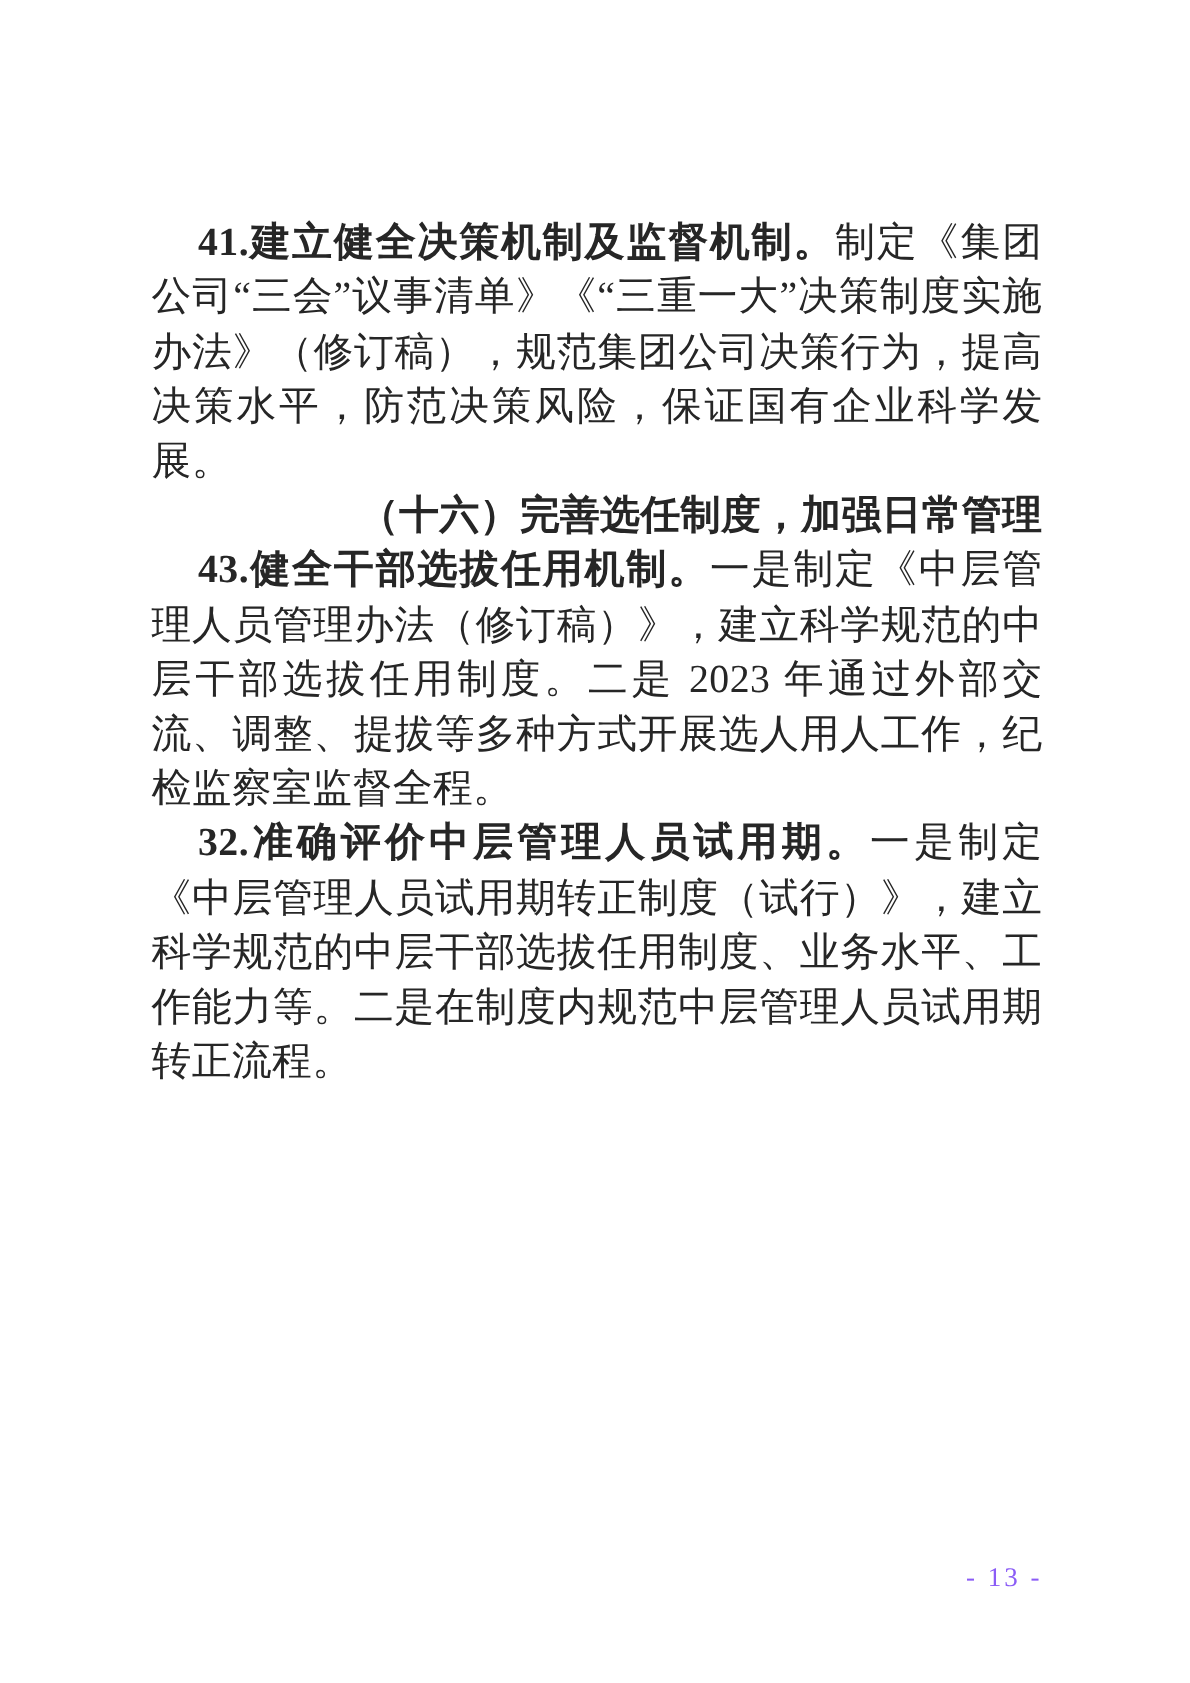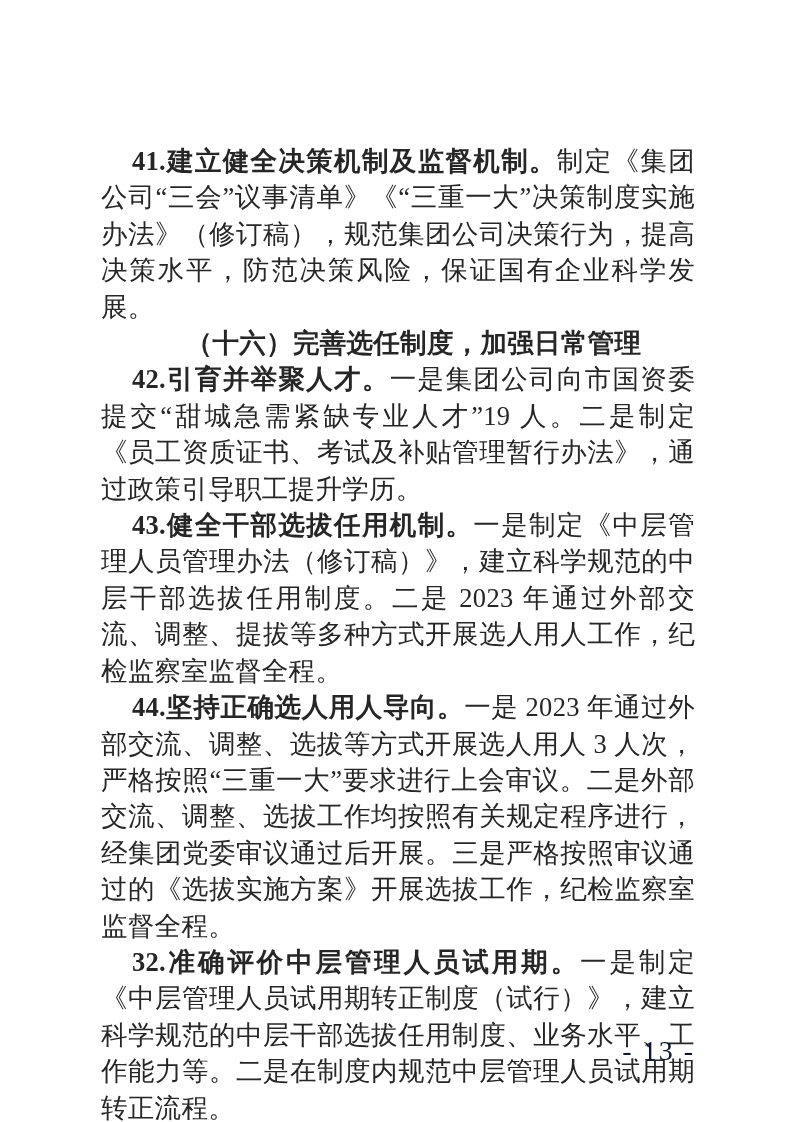--- a/index.html
+++ b/index.html
@@ -30,46 +30,44 @@
     text-justify: inter-character;
     text-indent: 31px;
     font-weight: 400;
     letter-spacing: 0.3px;
   }
   .para .lead {
     font-weight: 700;
   }
   .heading {
     font-weight: 700;
-    text-align: center;
+    text-align: right;
   }
   .page-number {
     position: absolute;
     top: 1038px;
     right: 98px;
-    font-size: 28px;
+    font-size: 18px;
     line-height: 26px;
     letter-spacing: 2px;
-    color: #0f172a;
+    color: #8b5cf6;
   }
 </style>
 </head>
 <body>
 
 <div class="page">
   <main class="body-text">
 
     <p class="para"><span class="lead">41.建立健全决策机制及监督机制。</span><span>制定《集团公司“三会”议事清单》《“三重一大”决策制度实施办法》（修订稿），规范集团公司决策行为，提高决策水平，防范决策风险，保证国有企业科学发展。</span></p>
 
     <p class="para heading">（十六）完善选任制度，加强日常管理</p>
 
-    <p class="para"><span class="lead">42.引育并举聚人才。</span><span>一是集团公司向市国资委提交“甜城急需紧缺专业人才”19 人。二是制定《员工资质证书、考试及补贴管理暂行办法》，通过政策引导职工提升学历。</span></p>
 
     <p class="para"><span class="lead">43.健全干部选拔任用机制。</span><span>一是制定《中层管理人员管理办法（修订稿）》，建立科学规范的中层干部选拔任用制度。二是 2023 年通过外部交流、调整、提拔等多种方式开展选人用人工作，纪检监察室监督全程。</span></p>
 
-    <p class="para"><span class="lead">44.坚持正确选人用人导向。</span><span>一是 2023 年通过外部交流、调整、选拔等方式开展选人用人 3 人次，严格按照“三重一大”要求进行上会审议。二是外部交流、调整、选拔工作均按照有关规定程序进行，经集团党委审议通过后开展。三是严格按照审议通过的《选拔实施方案》开展选拔工作，纪检监察室监督全程。</span></p>
 
     <p class="para"><span class="lead">32.准确评价中层管理人员试用期。</span><span>一是制定《中层管理人员试用期转正制度（试行）》，建立科学规范的中层干部选拔任用制度、业务水平、工作能力等。二是在制度内规范中层管理人员试用期转正流程。</span></p>
 
   </main>
 
   <div class="page-number">- 13 -</div>
 </div>
 
 </body></html>

